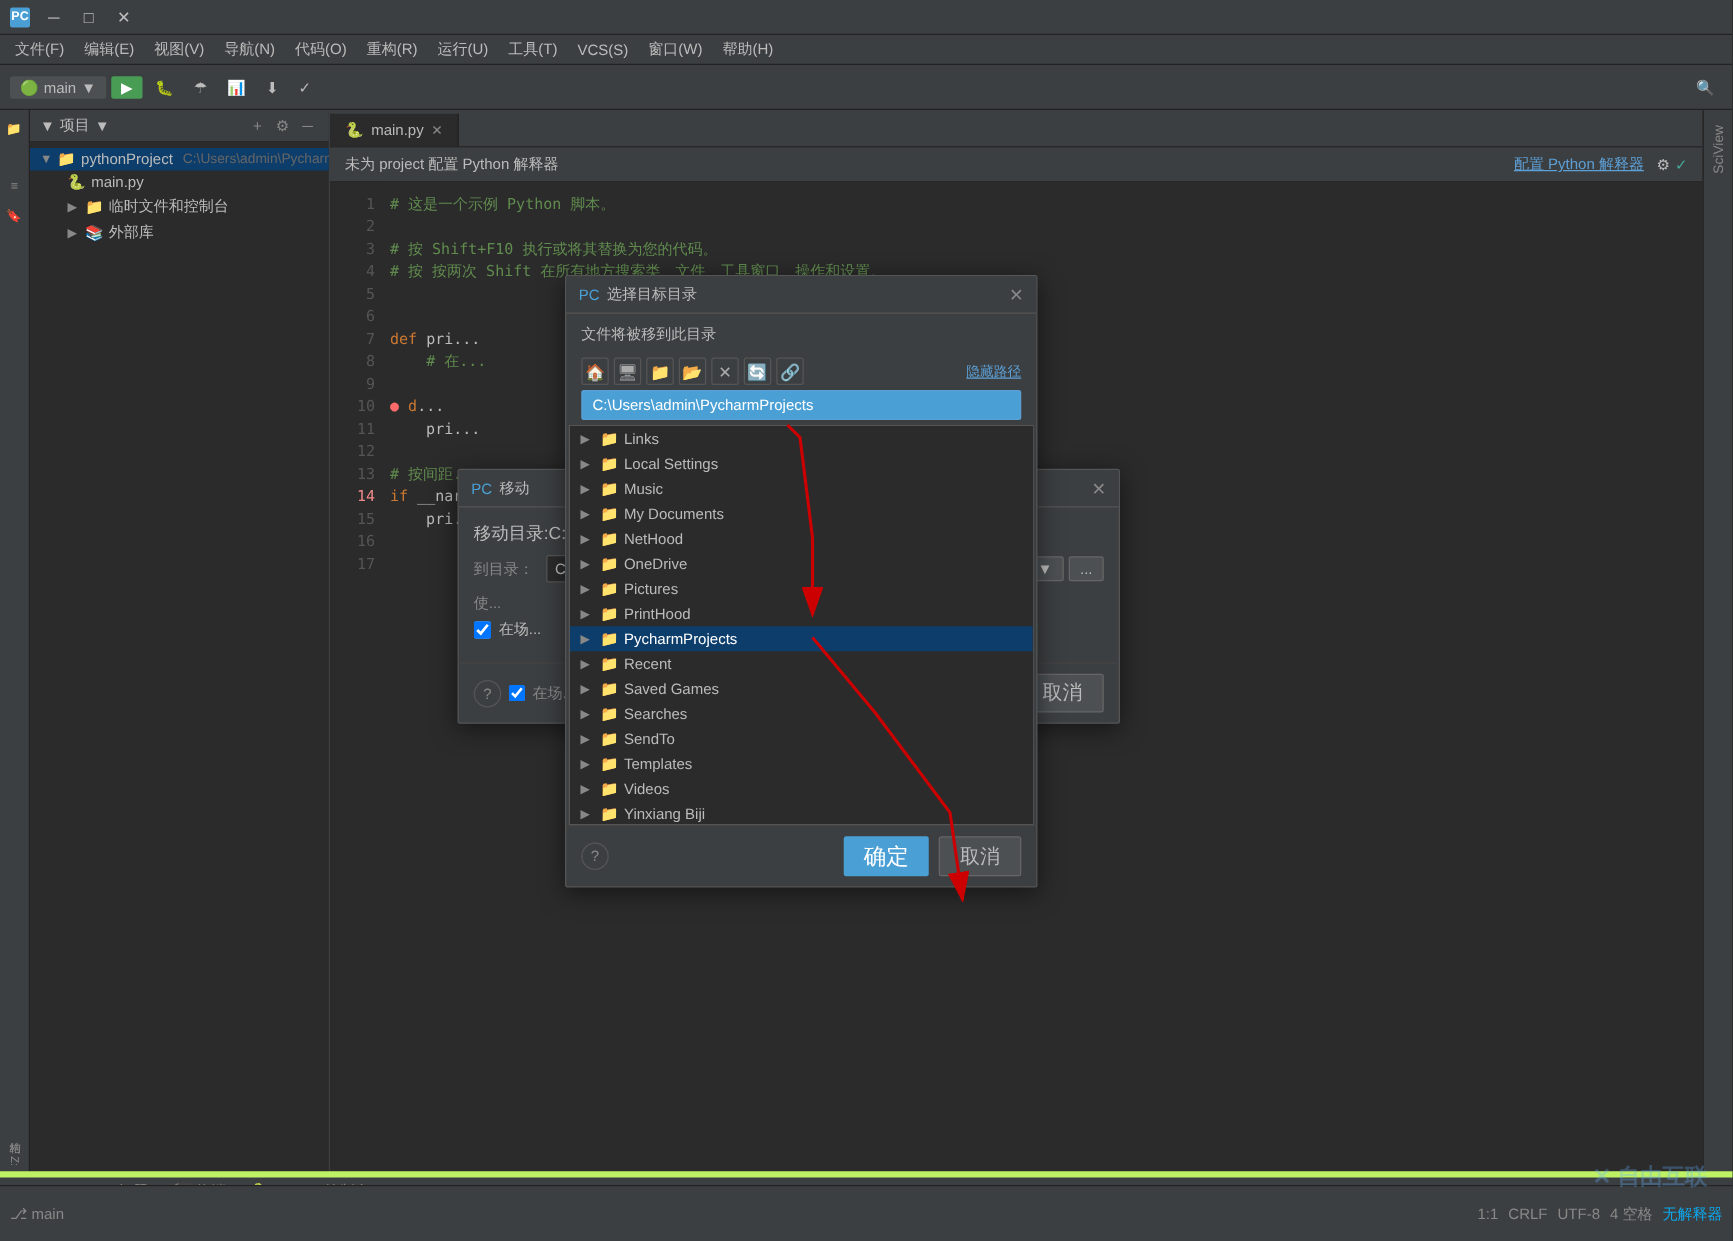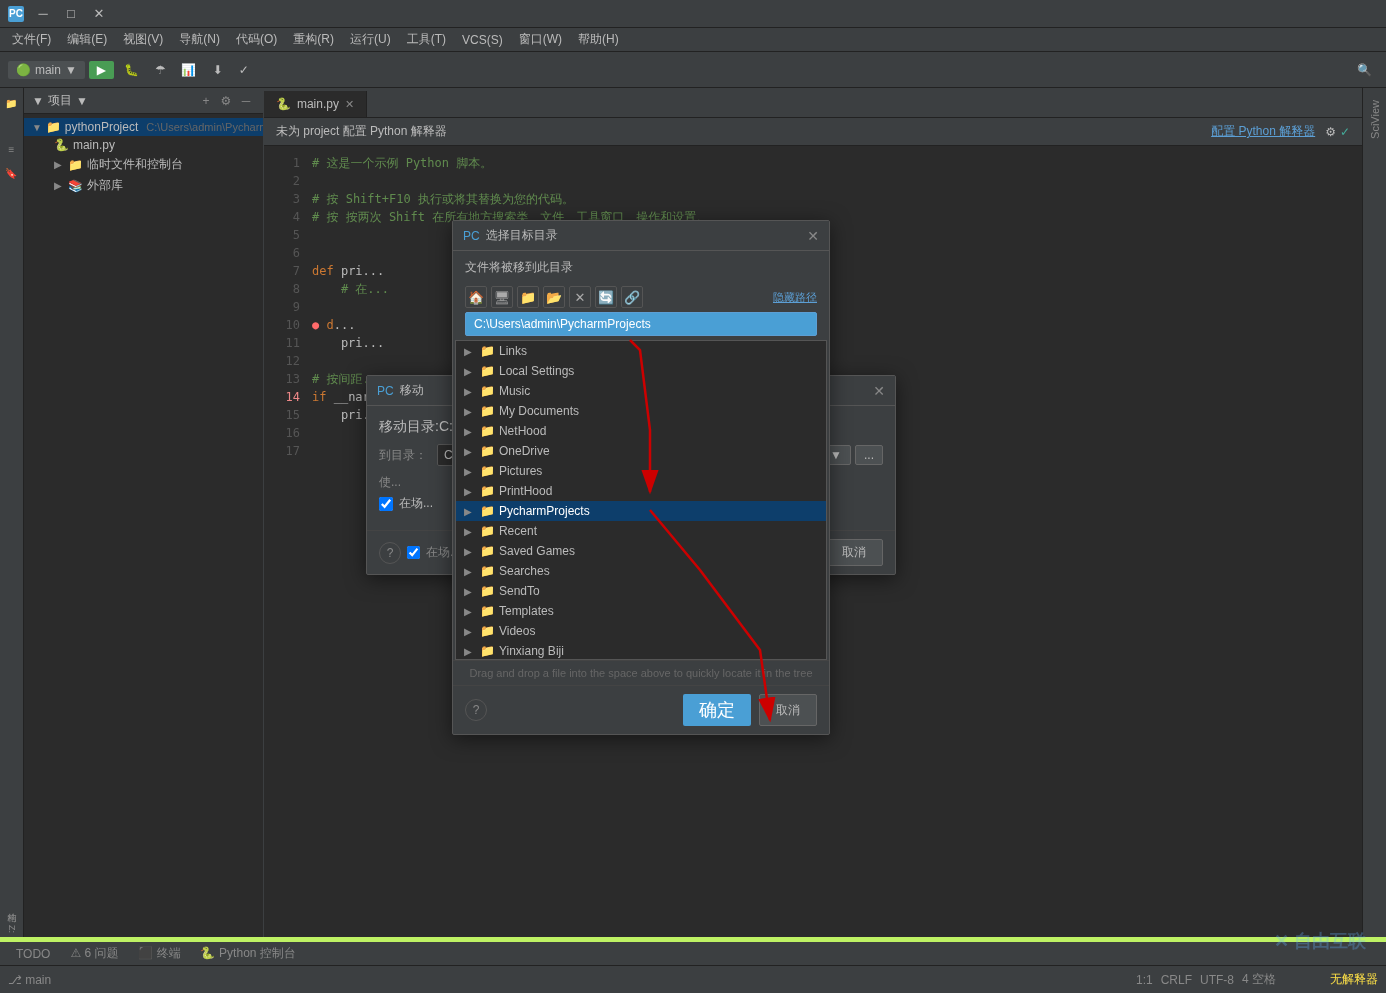--- a/index.html
+++ b/index.html
@@ -284,36 +284,36 @@
       writing-mode: vertical-rl;
       transform: rotate(180deg);
       font-size: 11px;
       color: #888;
       cursor: pointer;
       padding: 8px 2px;
     }
 
     
     .status-bar {
-      height: 28px;
+      height: 45px;
       background: #3c3f41;
       display: flex;
       align-items: center;
       padding: 0 8px;
       justify-content: space-between;
       border-top: 1px solid #222;
       position: absolute;
       bottom: 0;
       left: 0;
       right: 0;
     }
     .status-left { display: flex; gap: 8px; align-items: center; }
     .status-right { display: flex; gap: 8px; align-items: center; }
     .status-item { font-size: 12px; color: #888; cursor: pointer; }
-    .status-error { color: #fde047; margin-left: 46px; }
+    .status-error { color: #0ea5e9; }
 
     
     .bottom-tabs {
       height: 28px;
       background: #3c3f41;
       display: flex;
       align-items: center;
       padding: 0 8px;
       gap: 4px;
       border-top: 5px solid #bef264;
@@ -463,21 +463,21 @@
       cursor: pointer;
       font-size: 18px;
     }
     .btn-cancel {
       padding: 4px 16px;
       background: #4c5052;
       border: 1px solid #666;
       border-radius: 2px;
       color: #bbb;
       cursor: pointer;
-      font-size: 12px;
+      font-size: 16px;
     }
 
     
     .move-dialog {
       position: absolute;
       top: 375px;
       left: 366px;
       width: 530px;
       background: #3c3f41;
       border: 1px solid #555;
@@ -836,21 +836,20 @@
         <span class="ft-arrow">▶</span>
         <span class="ft-folder">📁</span>
         <span>Videos</span>
       </div>
       <div class="file-tree-item">
         <span class="ft-arrow">▶</span>
         <span class="ft-folder">📁</span>
         <span>Yinxiang Biji</span>
       </div>
     </div>
-    <div class="drag-hint">Drag and drop a file into the space above to quickly locate it in the tree</div>
     <div class="dialog-footer">
       <button class="dialog-help-btn">?</button>
       <div class="dialog-btns">
         <button class="btn-confirm">确定</button>
         <button class="btn-cancel">取消</button>
       </div>
     </div>
   </div>
 
   <div class="move-dialog">

